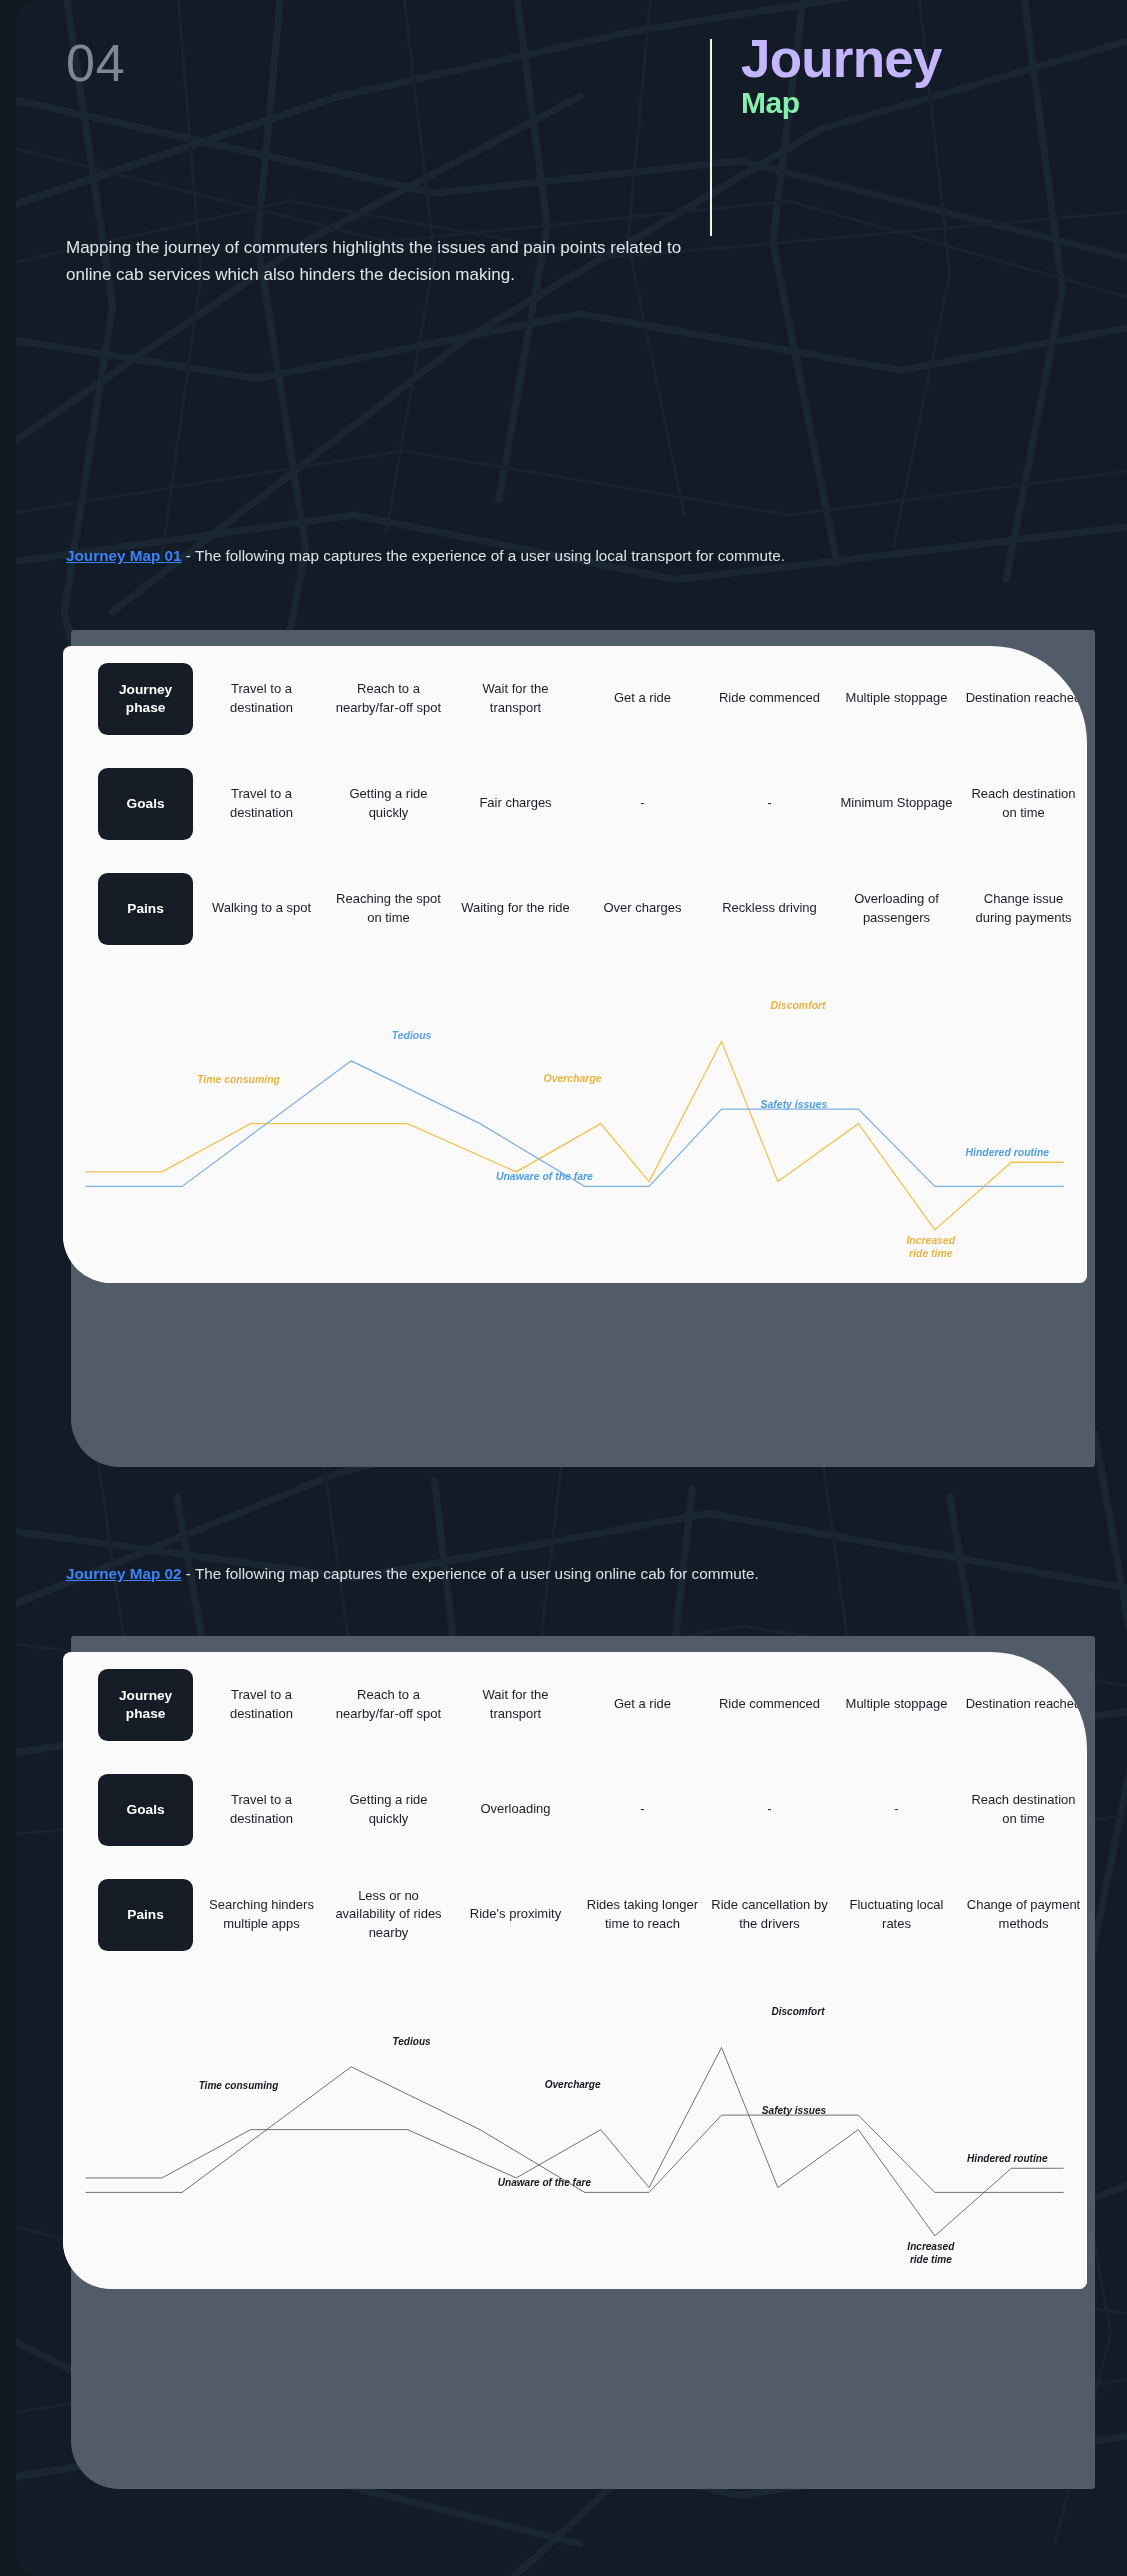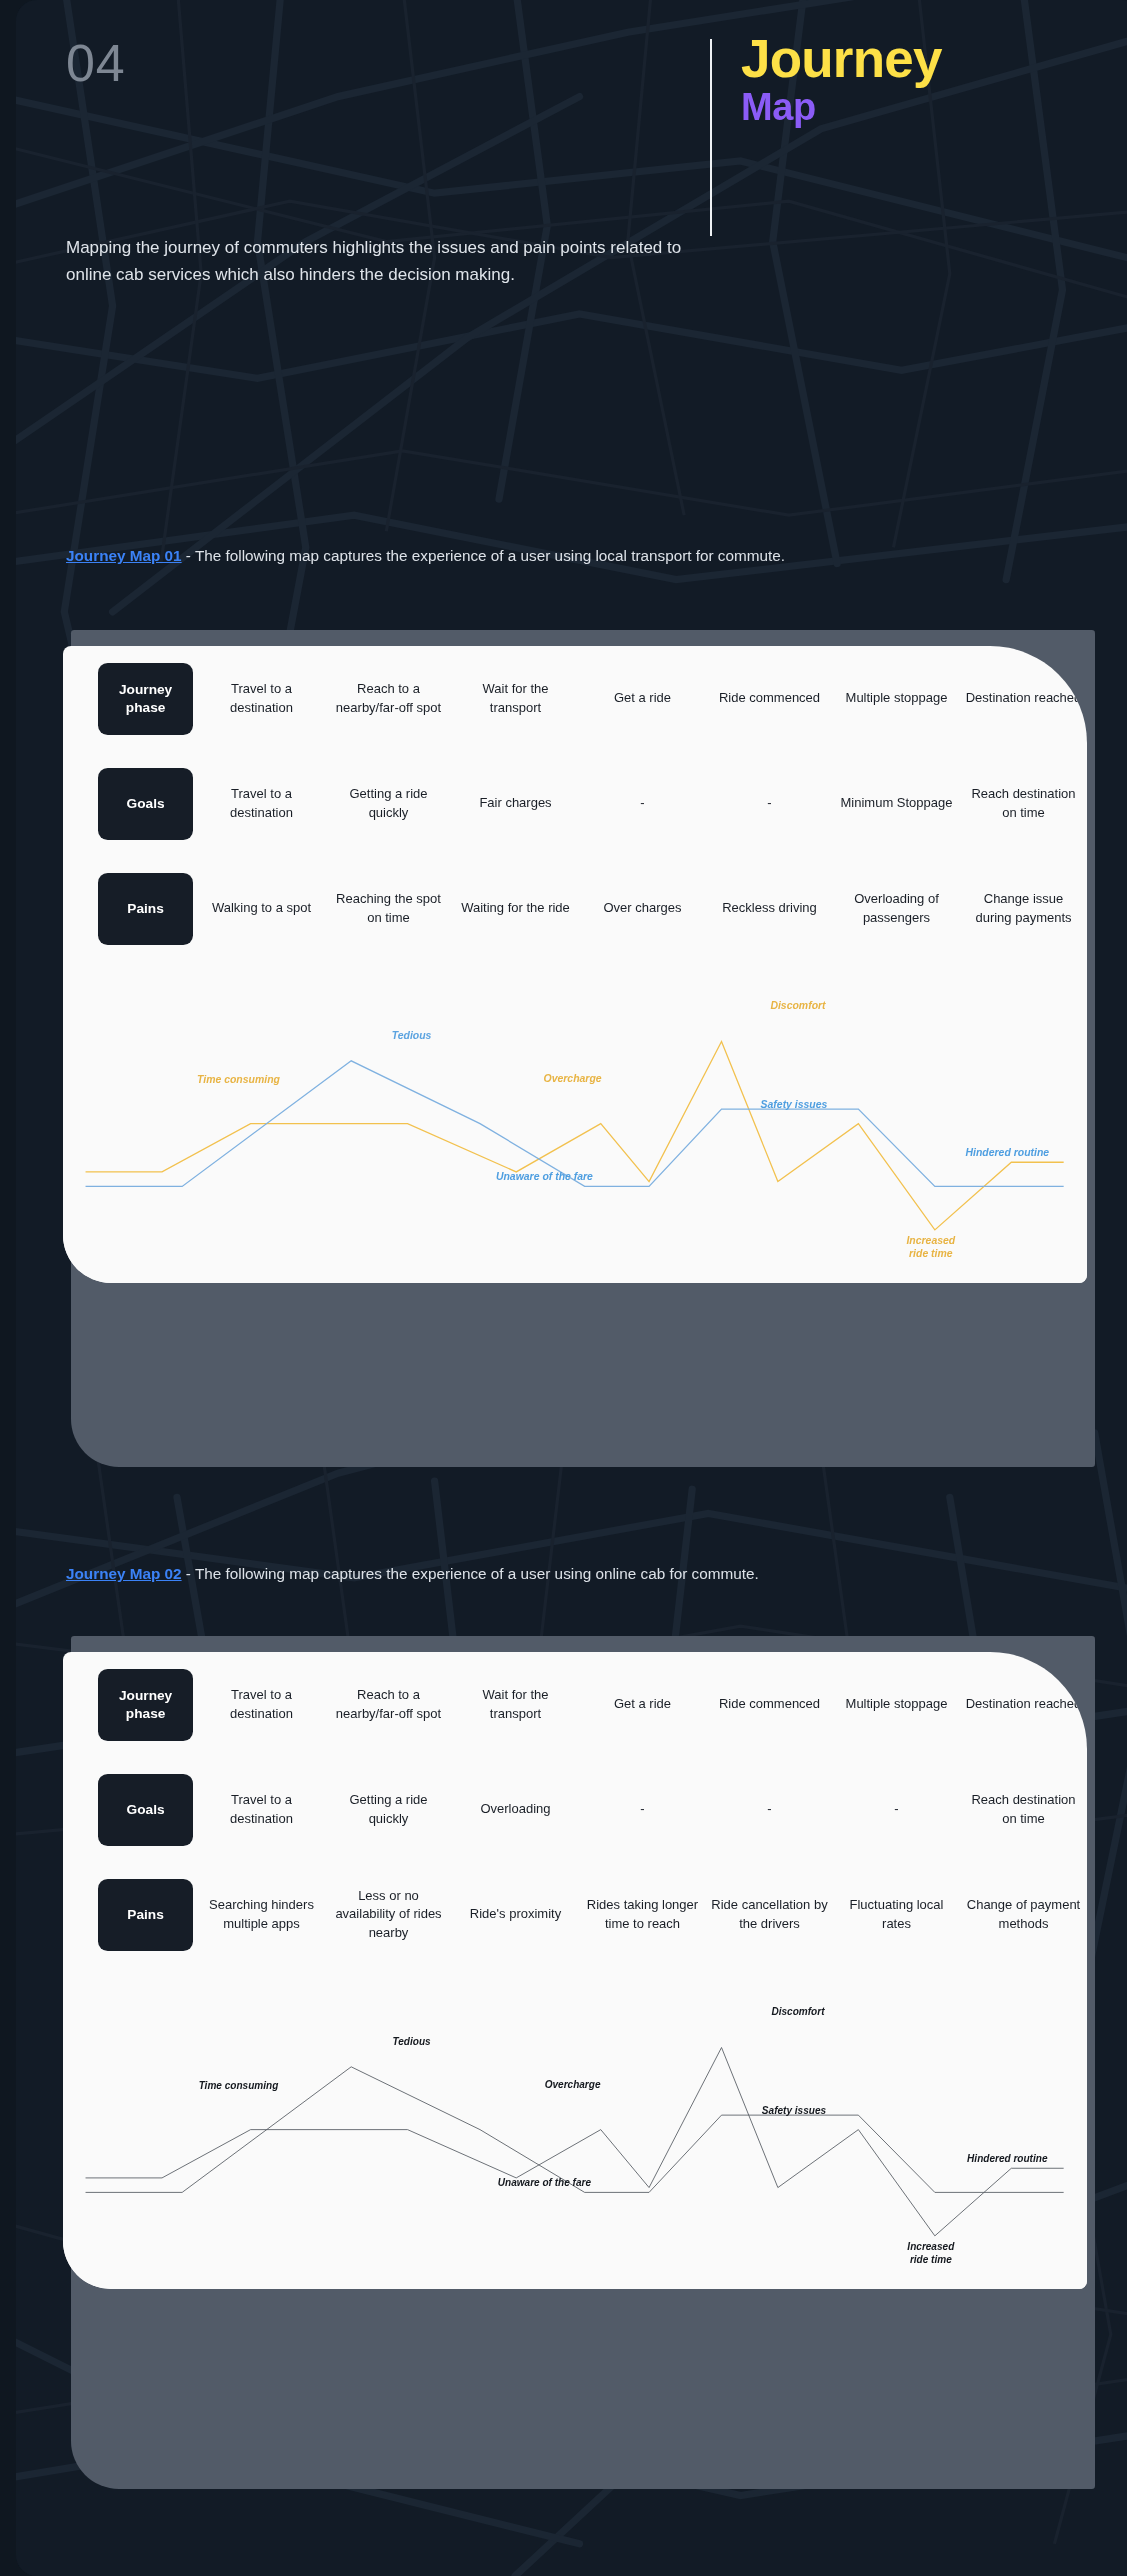--- a/index.html
+++ b/index.html
@@ -51,28 +51,28 @@
     background: #eef1f4;
   }
   .hdr-title-wrap {
     position: absolute;
     left: 725px; top: 32px;
     width: 378px;
   }
   .hdr-title-1 {
     font-size: 53px;
     font-weight: 700;
-    color: #fde047;
+    color: #c4b5fd;
     letter-spacing: -0.8px;
     line-height: 1.02;
   }
   .hdr-title-2 {
-    font-size: 38px;
+    font-size: 30px;
     font-weight: 700;
-    color: #8b5cf6;
+    color: #86efac;
     letter-spacing: -0.4px;
     line-height: 1.15;
   }
   
   .intro {
     position: absolute;
     left: 50px; top: 235px;
     width: 644px;
     z-index: 3;
   }

